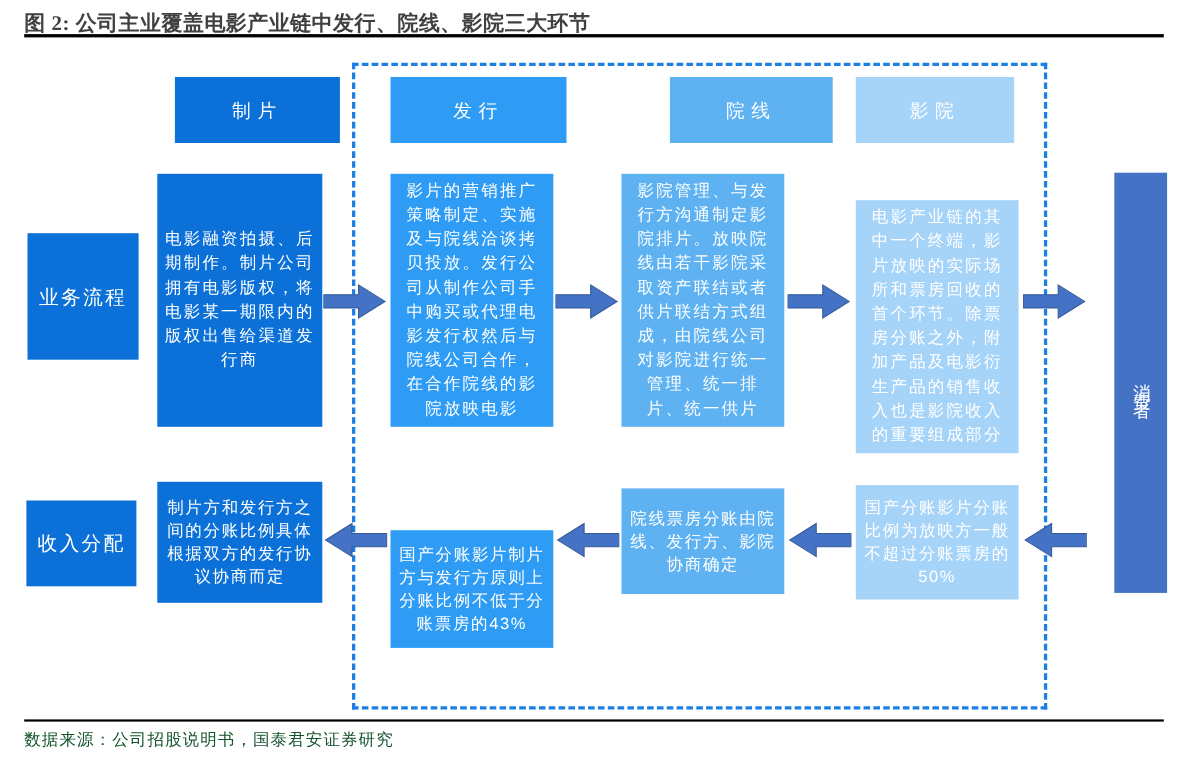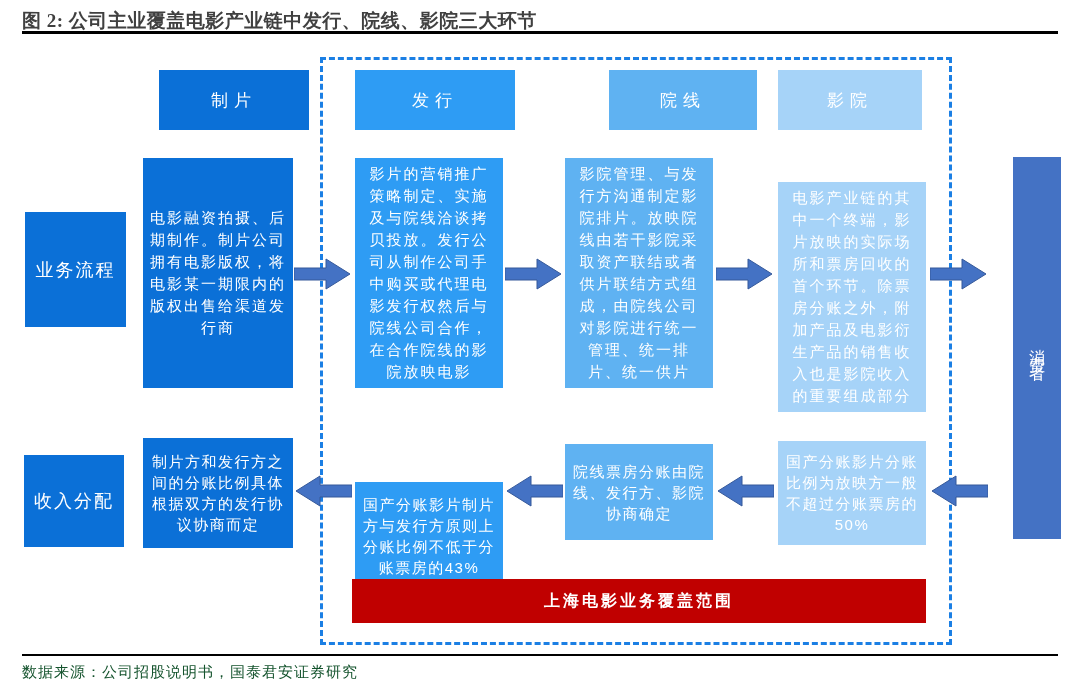--- a/index.html
+++ b/index.html
@@ -30,21 +30,21 @@
   .hdr.x1{left:355px;width:160px;}
   .hdr.x2{left:565px;width:148px;margin-left:44px;}
   .hdr.x3{left:778px;width:144px;}
   .flow{top:158px;height:230px;font-size:15px;line-height:22px;letter-spacing:2px;padding:6px 7px;}
   .flow.x0{left:143px;width:150px;}
   .flow.x1{left:355px;width:148px;}
   .flow.x2{left:565px;width:148px;}
   .flow.x3{left:778px;width:148px;margin-top:24px;}
   .rowlabel{font-size:18px;letter-spacing:2px;}
   .rowlabel.r1{left:25px;top:212px;width:101px;height:115px;}
-  .rowlabel.r2{left:24px;top:455px;width:100px;height:92px;}
+  .rowlabel.r2{left:24px;top:455px;width:100px;height:78px;}
   .rev{font-size:15px;line-height:21px;letter-spacing:1.5px;padding:4px 6px;}
   .rev.x0{left:143px;top:438px;width:150px;height:110px;}
   .rev.x1{left:355px;top:438px;width:148px;height:107px;margin-top:44px;}
   .rev.x2{left:565px;top:444px;width:148px;height:96px;}
   .rev.x3{left:778px;top:441px;width:148px;height:104px;}
   .consumer{
     position:absolute;left:1013px;top:157px;width:48px;height:382px;background:#4472c4;
     display:flex;align-items:center;justify-content:center;
   }
   .consumer span{
@@ -136,18 +136,17 @@
     <svg viewBox="0 0 58 36">
         <path d="M58 12 H26 V3 L2 18 L26 33 V24 H58 Z" fill="#4472c4" stroke="#35599a" stroke-width="1"></path>
       </svg>
   </div>
   <div class="arrow al ax3">
     <svg viewBox="0 0 58 36">
         <path d="M58 12 H26 V3 L2 18 L26 33 V24 H58 Z" fill="#4472c4" stroke="#35599a" stroke-width="1"></path>
       </svg>
   </div>
 
-  <div class="banner">上海电影业务覆盖范围</div>
 
   <div class="source-rule"></div>
   <div class="source">数据来源：公司招股说明书，国泰君安证券研究</div>
 
 </div>
 
 </body></html>

